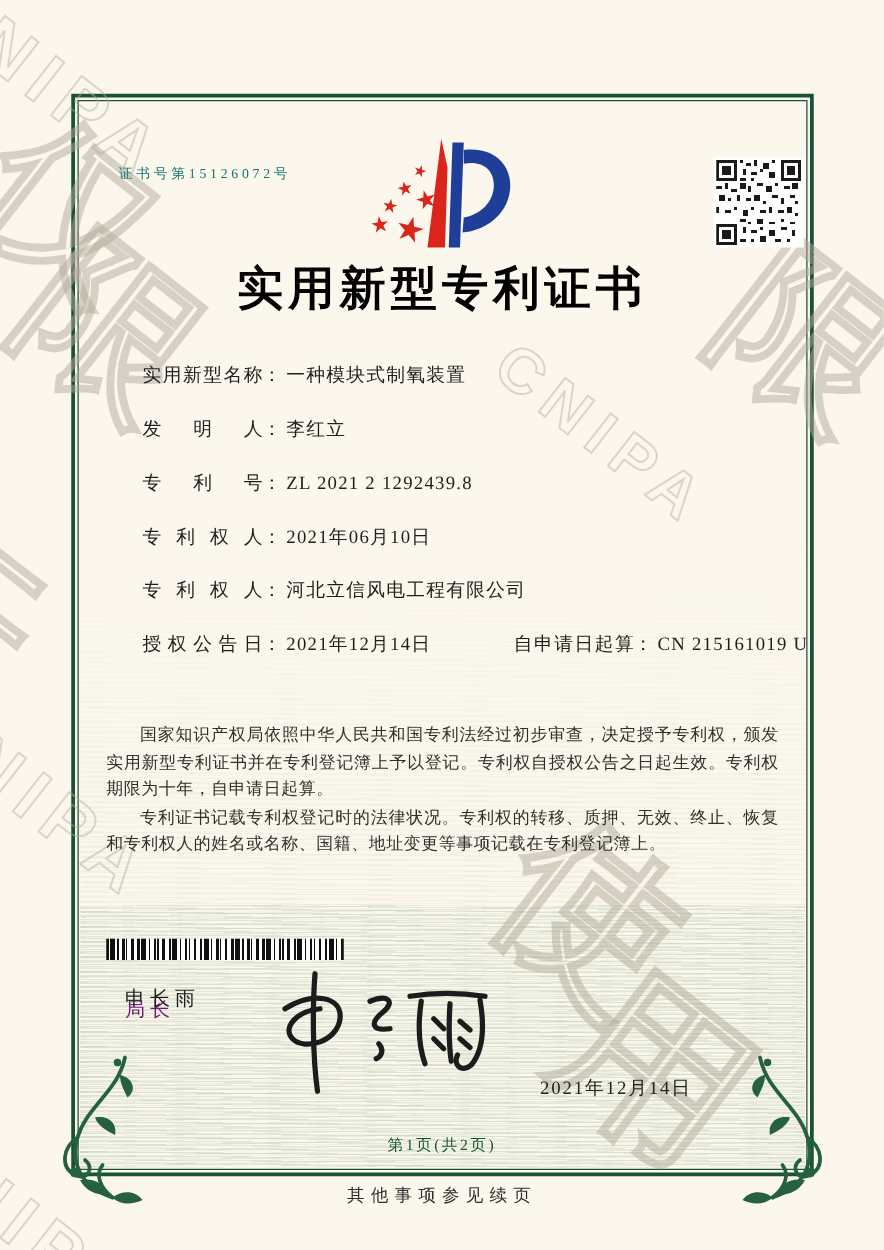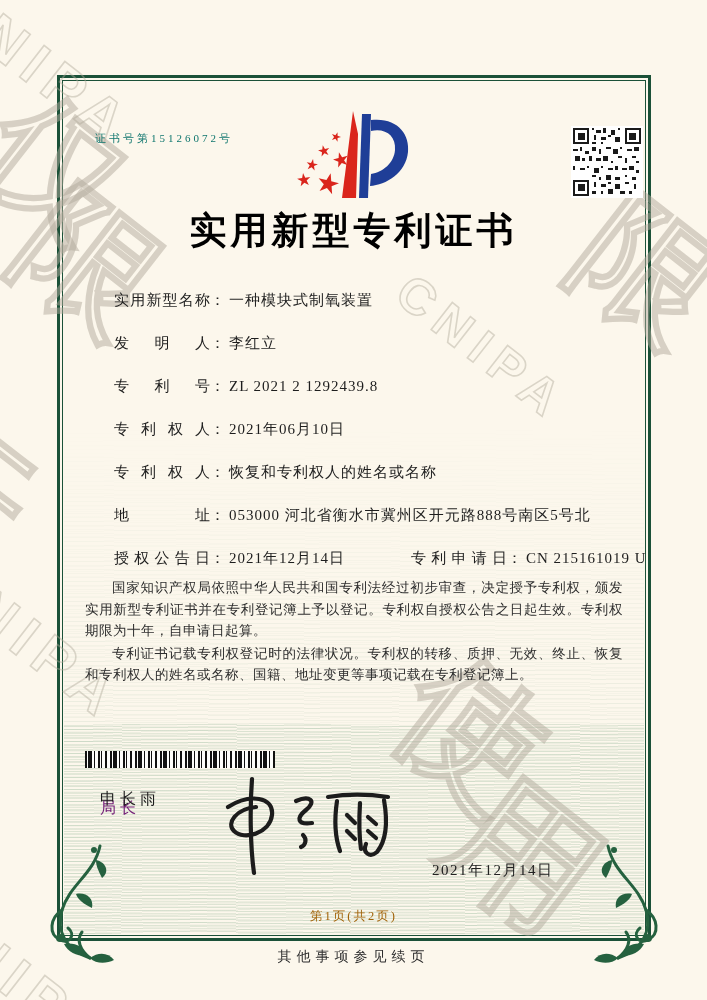--- a/index.html
+++ b/index.html
@@ -76,21 +76,21 @@
     position:absolute;left:85px;top:751px;width:190px;height:17px;
     background:repeating-linear-gradient(90deg,
       #111 0 2px,#fdfdfb 2px 3px,#111 3px 7px,#fdfdfb 7px 9px,
       #111 9px 10px,#fdfdfb 10px 13px,#111 13px 15px,#fdfdfb 15px 16px,
       #111 16px 17px,#fdfdfb 17px 20px,#111 20px 22px,#fdfdfb 22px 25px);
   }
   .sig-title{position:absolute;left:100px;top:798px;font-size:16px;letter-spacing:4px;color:#701a75;}
   .sig-name{position:absolute;left:100px;top:789px;font-size:16px;letter-spacing:4px;color:#1c1c1c;}
   .sig-hand{position:absolute;left:200px;top:773px;width:205px;height:108px;}
   .issue-date{position:absolute;left:432px;top:861px;font-size:15px;letter-spacing:1.5px;color:#222;}
-  .page-ind{position:absolute;left:0;right:0;top:908px;text-align:center;font-size:12.5px;letter-spacing:2px;color:#a16207;}
+  .page-ind{position:absolute;left:0;right:0;top:908px;text-align:center;font-size:12.5px;letter-spacing:2px;color:#14532d;}
   .footer-note{position:absolute;left:0;right:0;top:948px;text-align:center;font-size:14px;letter-spacing:5px;color:#2e2e2e;z-index:3;}
   .flourish{position:absolute;width:86px;height:126px;z-index:4;}
   .flourish.bl{left:36px;top:840px;}
   .flourish.br{left:586px;top:840px;transform:scaleX(-1);}
 </style>
 </head>
 <body>
 
 <span class="wm wm-latin wm0">CNIPA</span>
 <span class="wm wm-cjk wm1">仅</span>
@@ -243,27 +243,24 @@
     <div class="frow">
       <span class="flabel">发明人</span><span>：</span><span class="fvalue">李红立</span>
     </div>
     <div class="frow">
       <span class="flabel">专利号</span><span>：</span><span class="fvalue">ZL 2021 2 1292439.8</span>
     </div>
     <div class="frow">
       <span class="flabel">专利权人</span><span>：</span><span class="fvalue">2021年06月10日</span>
     </div>
     <div class="frow">
-      <span class="flabel">专利权人</span><span>：</span><span class="fvalue">恢复和专利权人的姓名或名称</span>
-    </div>
-    <div class="frow">
-      <span class="flabel">地址</span><span>：</span><span class="fvalue">053000 河北省衡水市冀州区开元路888号南区5号北</span>
-    </div>
-    <div class="frow">
-      <span class="flabel">授权公告日</span><span>：</span><span class="fvalue">2021年12月14日</span><span class="grant-gap"></span><span class="flabel">专利申请日</span><span>：</span><span class="fvalue">CN 215161019 U</span>
+      <span class="flabel">专利权人</span><span>：</span><span class="fvalue">河北立信风电工程有限公司</span>
+    </div>
+    <div class="frow">
+      <span class="flabel">授权公告日</span><span>：</span><span class="fvalue">2021年12月14日</span><span class="grant-gap"></span><span class="flabel">自申请日起算</span><span>：</span><span class="fvalue">CN 215161019 U</span>
     </div>
   </div>
 
   <div class="paras">
     <p>国家知识产权局依照中华人民共和国专利法经过初步审查，决定授予专利权，颁发实用新型专利证书并在专利登记簿上予以登记。专利权自授权公告之日起生效。专利权期限为十年，自申请日起算。</p>
     <p>专利证书记载专利权登记时的法律状况。专利权的转移、质押、无效、终止、恢复和专利权人的姓名或名称、国籍、地址变更等事项记载在专利登记簿上。</p>
   </div>
 
   <div class="barcode"></div>
 

